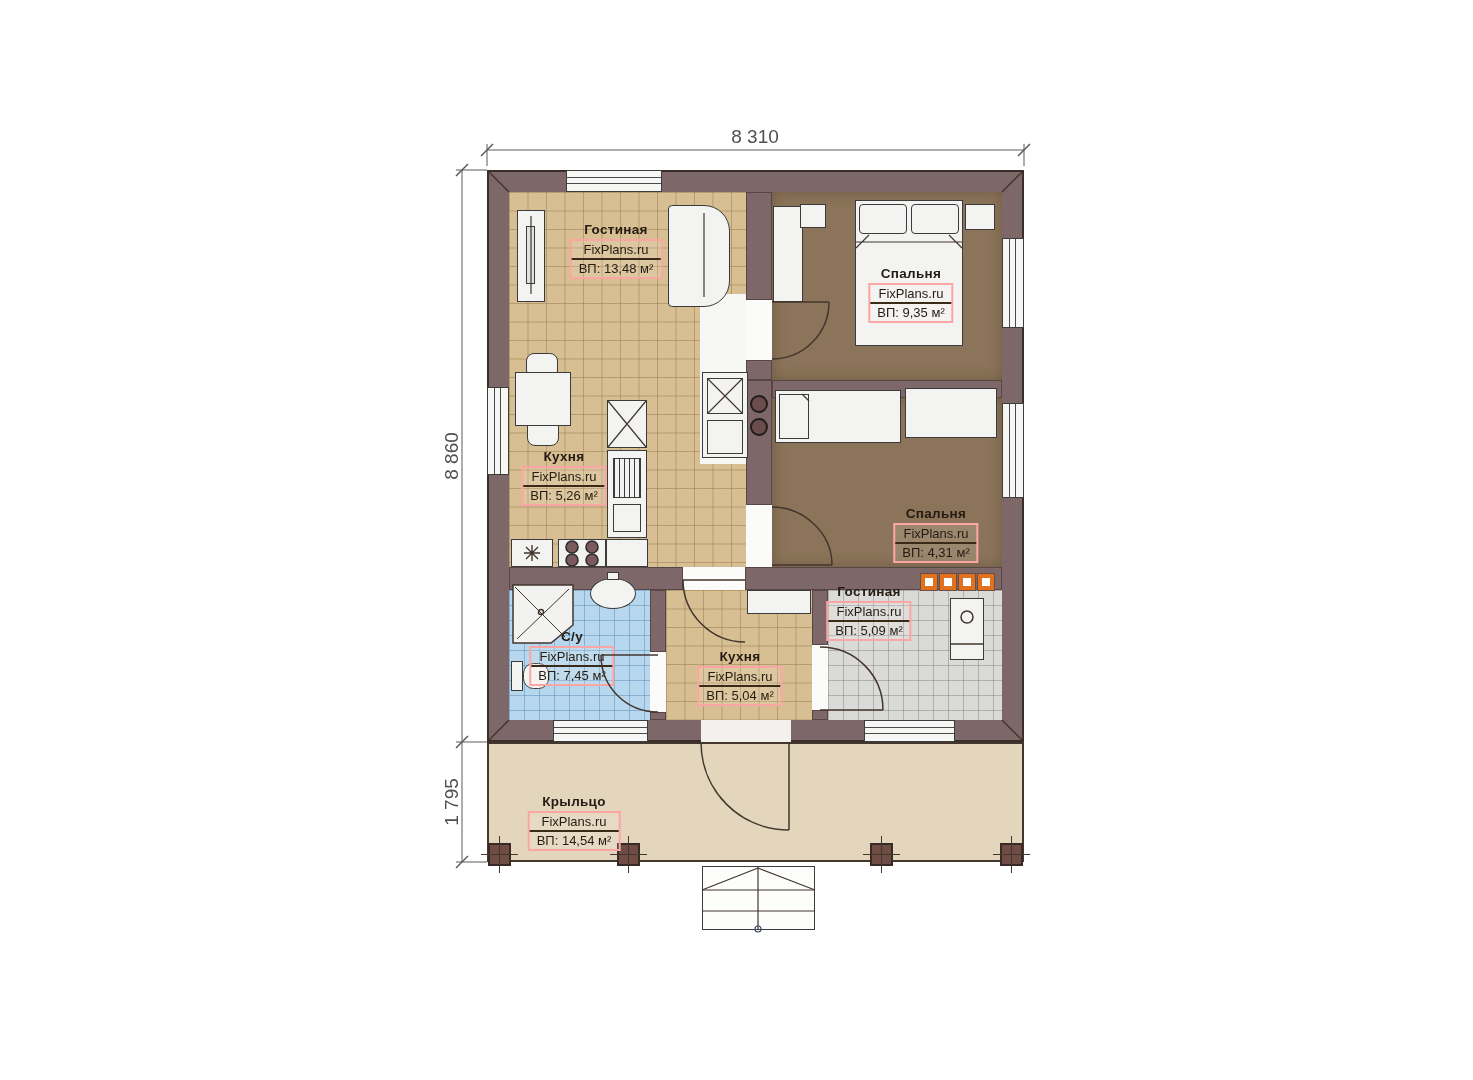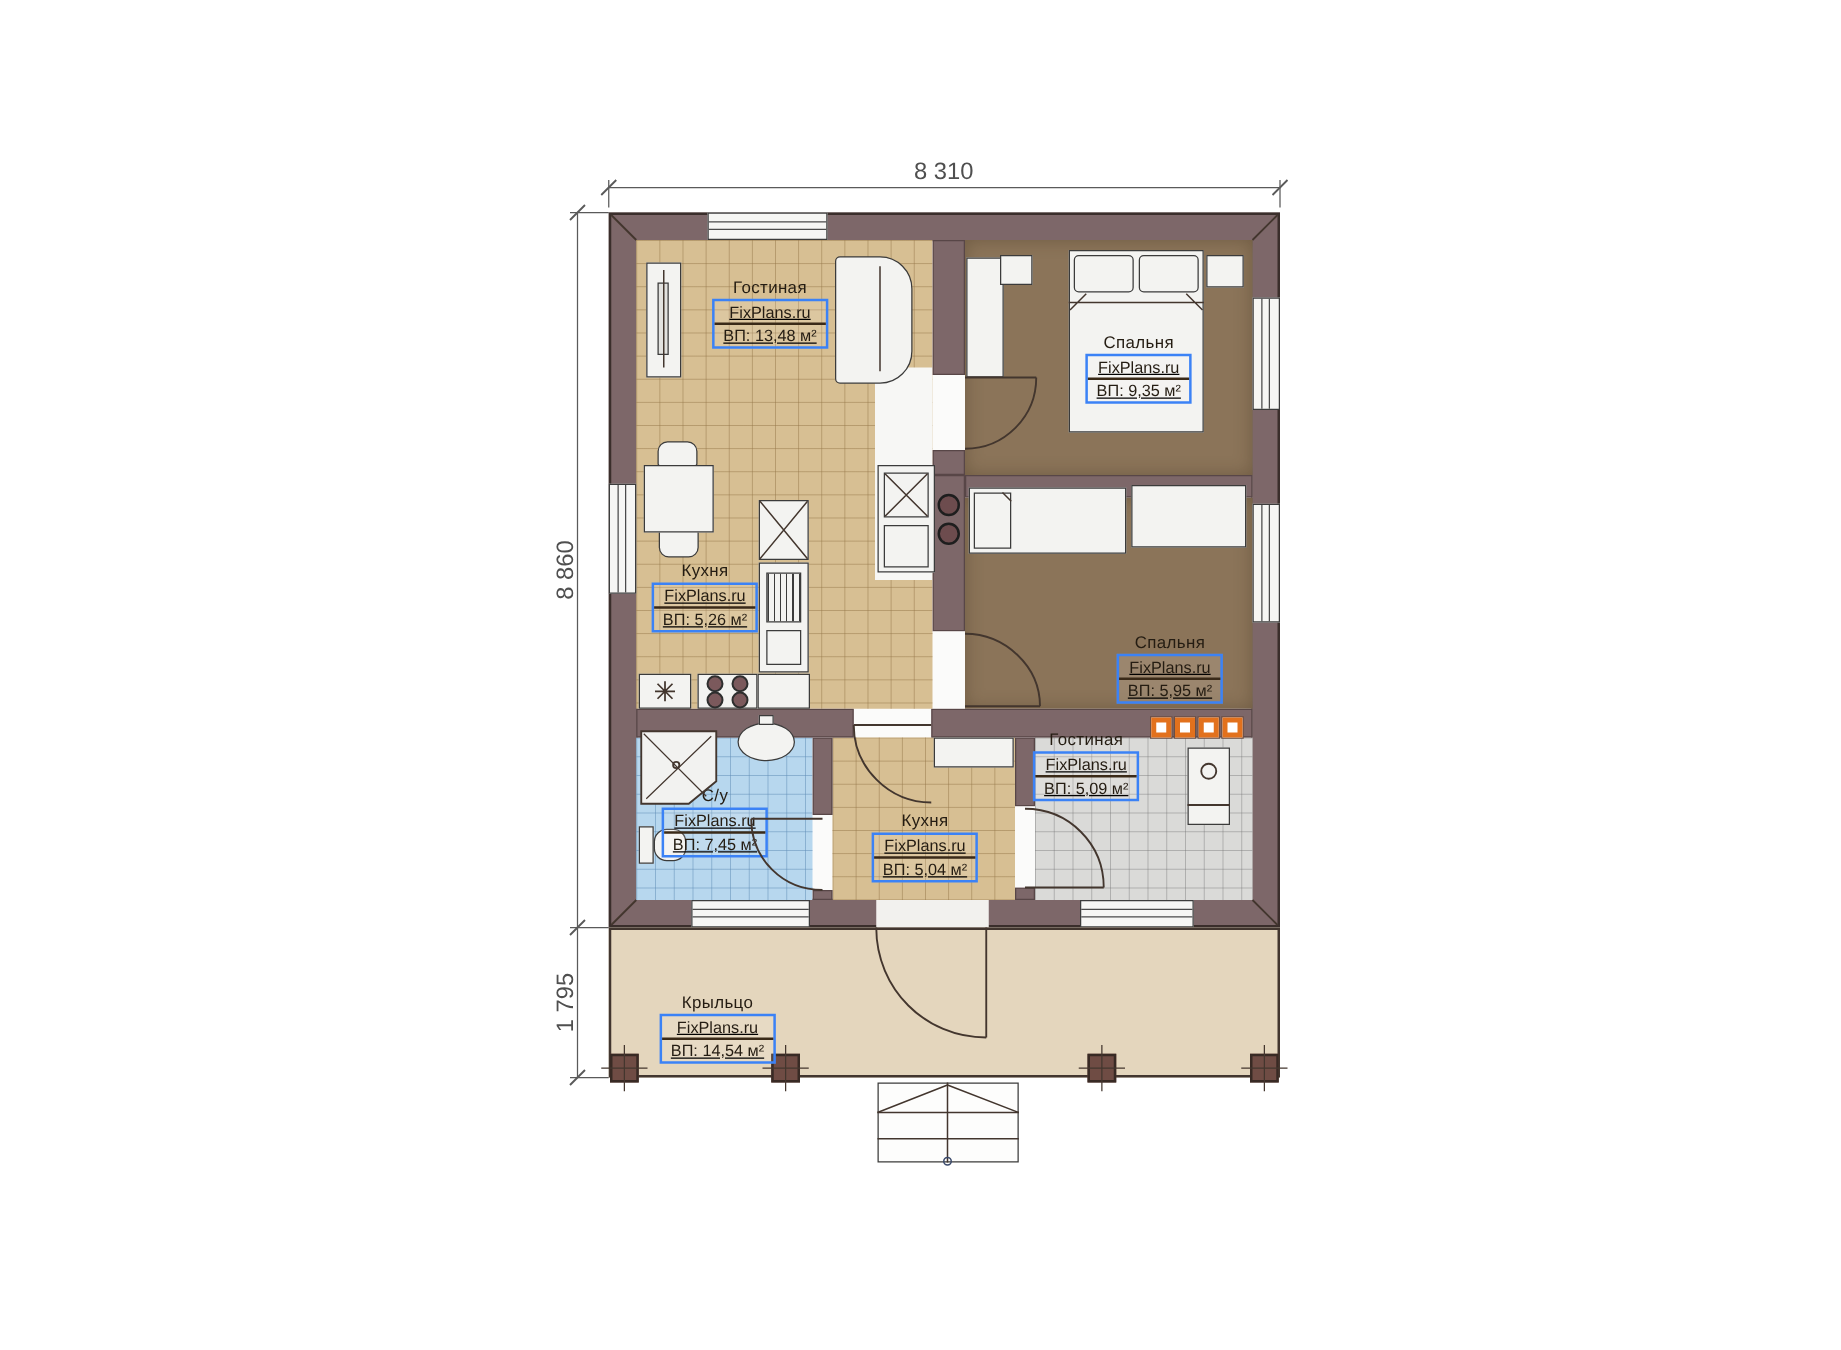--- a/index.html
+++ b/index.html
@@ -38,23 +38,23 @@
   .stripes{background-image:repeating-linear-gradient(90deg,#3b3b3b 0 1px,transparent 1px 5px);}
   
   #porch{left:487px;top:742px;width:537px;height:120px;background:var(--porch,#e4d6bd);
          border:2px solid #42362f;}
   .post{background:var(--post,#6f4c44);border:2px solid #382a24;}
   .chimney{width:16px;height:16px;background:#fff;border:4px solid var(--accent_orange,#e2711d);
            box-shadow:0 0 0 1px #6b4f45;}
   #stairs{left:702px;top:866px;width:113px;height:64px;background:#fdfdfc;border:1.5px solid #3b3b3b;}
   
   .room-label{position:absolute;transform:translateX(-50%);text-align:center;z-index:30;}
-  .room-name{font-size:13.5px;font-weight:normal;color:var(--label_text,#241c12);
+  .room-name{font-size:13.5px;font-weight:bold;color:var(--label_text,#241c12);
              letter-spacing:.3px;margin-bottom:2px;white-space:nowrap;}
-  .label-box{display:inline-block;border:2px solid #3b82f6;background:rgba(252,248,240,.14);text-decoration:underline;}
+  .label-box{display:inline-block;border:2px solid #fca5a5;background:rgba(252,248,240,.14);}
   .label-row{font-size:13px;color:var(--label_text,#241c12);padding:1px 7px;white-space:nowrap;}
   .label-row + .label-row{border-top:2px solid #3a2a18;}
   #gfx{position:absolute;left:0;top:0;width:1473px;height:1080px;pointer-events:none;z-index:40;}
   .dim-text{font-size:19px;fill:var(--dim_text,#4f4f4f);}
 </style>
 </head>
 <body>
 
 <div id="canvas">
 
@@ -156,21 +156,21 @@
     <div class="room-name">Кухня</div>
     <div class="label-box">
       <div class="label-row">FixPlans.ru</div>
       <div class="label-row">ВП: 5,26 м²</div>
     </div>
   </div>
   <div class="room-label" style="left:936px;top:506px">
     <div class="room-name">Спальня</div>
     <div class="label-box">
       <div class="label-row">FixPlans.ru</div>
-      <div class="label-row">ВП: 5,95 м²</div>
+      <div class="label-row">ВП: 4,31 м²</div>
     </div>
   </div>
   <div class="room-label" style="left:869px;top:584px">
     <div class="room-name">Гостиная</div>
     <div class="label-box">
       <div class="label-row">FixPlans.ru</div>
       <div class="label-row">ВП: 5,09 м²</div>
     </div>
   </div>
   <div class="room-label" style="left:572px;top:629px">

